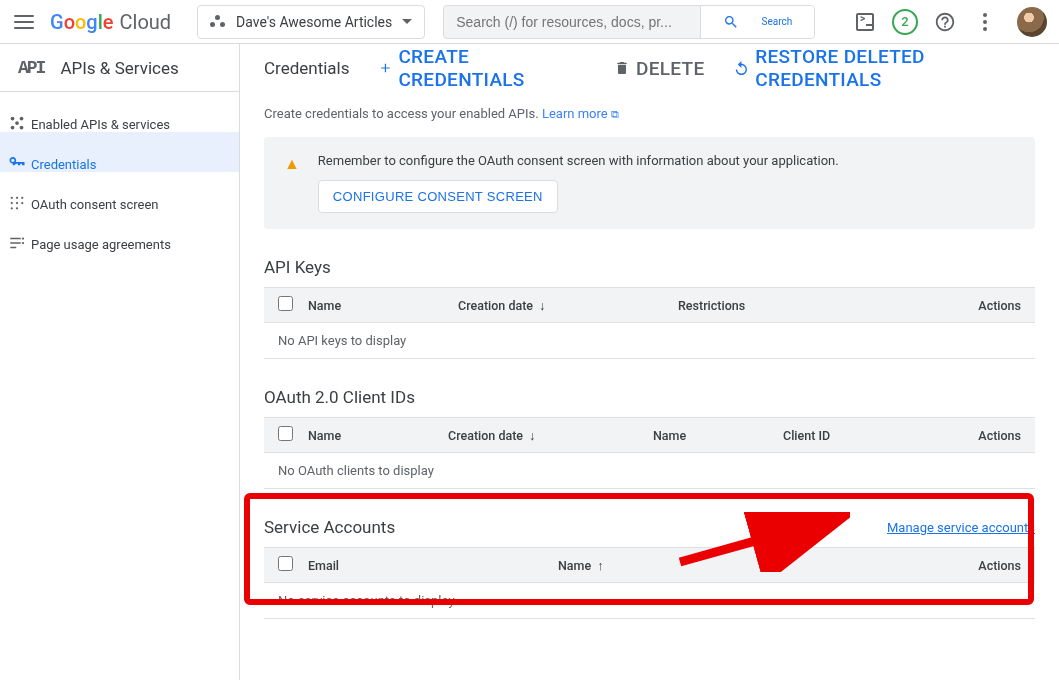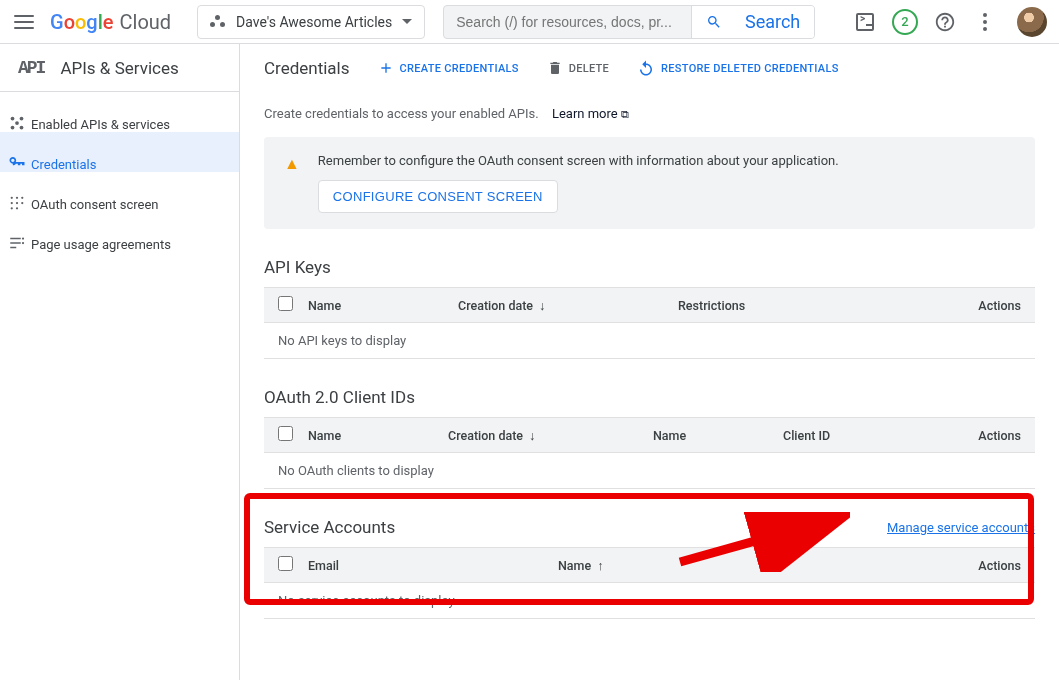--- a/index.html
+++ b/index.html
@@ -13,21 +13,21 @@
   .g-b { color:#4285f4; } .g-r { color:#ea4335; } .g-y { color:#fbbc05; } .g-g { color:#34a853; }
   .logo .cloud { color:#5f6368; font-weight: 400; margin-left: 4px; }
   .project-picker { display:flex; align-items:center; border:1px solid #dadce0; border-radius:4px; height:34px; padding: 0 12px; margin-left: 18px; gap:10px; cursor:pointer; min-width: 218px;}
   .project-picker .dots { position: relative; width:16px; height:16px; }
   .project-picker .dots i { position:absolute; width:5px; height:5px; background:#5f6368; border-radius:50%; }
   .project-picker .dots i:nth-child(1){ top:1px; left:5px;} .project-picker .dots i:nth-child(2){ top:8px; left:0;} .project-picker .dots i:nth-child(3){ top:8px; left:10px;}
   .project-picker .name { color:#3c4043; font-size:14px; }
   .caret-down { width:0; height:0; border-left:5px solid transparent; border-right:5px solid transparent; border-top:5px solid #5f6368; margin-left:auto;}
   .search-wrap { display:flex; align-items:center; border:1px solid #dadce0; border-radius:4px; height:34px; margin-left: 10px; background:#f1f3f4; overflow:hidden; flex: 0 0 372px;}
   .search-wrap input { border:none; background:transparent; padding: 12px 12px; font-size:14px; color:#5f6368; flex:1; outline:none; height:100%;}
-  .search-btn { display:flex; align-items:center; gap:23px; height:100%; padding: 0 14px; border-left:1px solid #dadce0; color:#1a73e8; font-size:18px; background:#fff; cursor:pointer;}
+  .search-btn { display:flex; align-items:center; gap:23px; height:100%; padding: 0 22px; border-left:1px solid #dadce0; color:#1a73e8; font-size:10px; background:#fff; cursor:pointer;}
   .topbar .spacer { flex:1; }
   .icon-btn { width:32px; height:32px; display:flex; align-items:center; justify-content:center; color:#5f6368; cursor:pointer; border-radius:50%;}
   .circle-num { width:26px; height:26px; border:2px solid #34a853; border-radius:50%; display:flex; align-items:center; justify-content:center; color:#34a853; font-size:13px; font-weight:500;}
   .avatar { width:30px; height:30px; border-radius:50%; background: radial-gradient(circle at 40% 35%, #f0cba7 18%, #8a6a4a 19% 55%, #5a452f 56%); margin-left:8px;}
   .vdot { display:flex; flex-direction:column; gap:3px; align-items:center;}
   .vdot i { width:4px; height:4px; background:#5f6368; border-radius:50%; }
   .shell-icon { width:18px; height:18px; border:2px solid #5f6368; border-radius:2px; position:relative;}
   .shell-icon::before { content:">"; position:absolute; top:-2px; left:2px; font-size:10px; color:#5f6368; font-weight:bold;}
   .shell-icon::after { content:""; position:absolute; bottom:3px; left:8px; width:6px; height:2px; background:#5f6368;}
   
@@ -37,26 +37,26 @@
   .sb-header { display:flex; align-items:center; gap: 16px; height: 48px; padding: 0 18px; border-bottom: 1px solid #dadce0; font-size:17px; color:#3c4043;}
   .sb-header .api-logo { font-family: "Courier New", monospace; font-weight: bold; font-size:18px; letter-spacing:-2px; color:#5f6368;}
   .sb-item { display:flex; align-items:flex-end; gap: 4px; height: 40px; padding: 0 7px; font-size:13px; color:#3c4043; cursor:pointer;}
   .sb-item.active { background:#e8f0fe; color:#1a73e8; }
   .sb-item .ic { width:20px; display:flex; justify-content:center; color:#5f6368;}
   .sb-item.active .ic { color:#1a73e8; }
   
   .main { flex:1; padding: 0 0 20px 0; }
   .page-header { display:flex; align-items:center; height:48px; padding: 0 24px; gap: 28px; border-bottom: 0px solid #dadce0;}
   .page-header h1 { font-size:17px; font-weight:400; color:#3c4043; }
-  .hdr-btn { display:flex; align-items:center; gap:6px; color:#1a73e8; font-size:11px; font-weight:500; cursor:pointer; text-transform:uppercase; letter-spacing:0.3px;}
+  .hdr-btn { display:flex; align-items:center; gap:6px; color:#1a73e8; font-size:19px; font-weight:500; cursor:pointer; text-transform:uppercase; letter-spacing:0.3px;}
   .hdr-btn.gray { color:#5f6368; }
   
   .content { padding: 14px 24px; }
   .subtext { font-size:13px; color:#5f6368; }
-  .subtext a { color:#0f172a; text-decoration:none;margin-left:10px; }
+  .subtext a { color:#3b82f6; text-decoration:none; }
   .subtext .ext { font-size:11px; }
   
   .info-box { background:#f1f3f4; border-radius:4px; padding: 16px 20px; margin-top:16px; display:flex; gap:18px; align-items:flex-start;}
   .info-box .warn { color:#f29900; font-size:16px; margin-top:1px;}
   .info-box .msg { font-size:13px; color:#3c4043; }
   .info-box .cfg-btn { margin-top:12px; background:#fff; border:1px solid #dadce0; border-radius:4px; padding: 8px 14px; color:#1a73e8; font-size:13px; font-weight:500; cursor:pointer; text-transform:uppercase; letter-spacing:0.3px;}
   
   .section { margin-top: 28px; }
   .section-head { display:flex; align-items:center; }
   .section h2 { font-size:17px; font-weight:400; color:#3c4043; }

